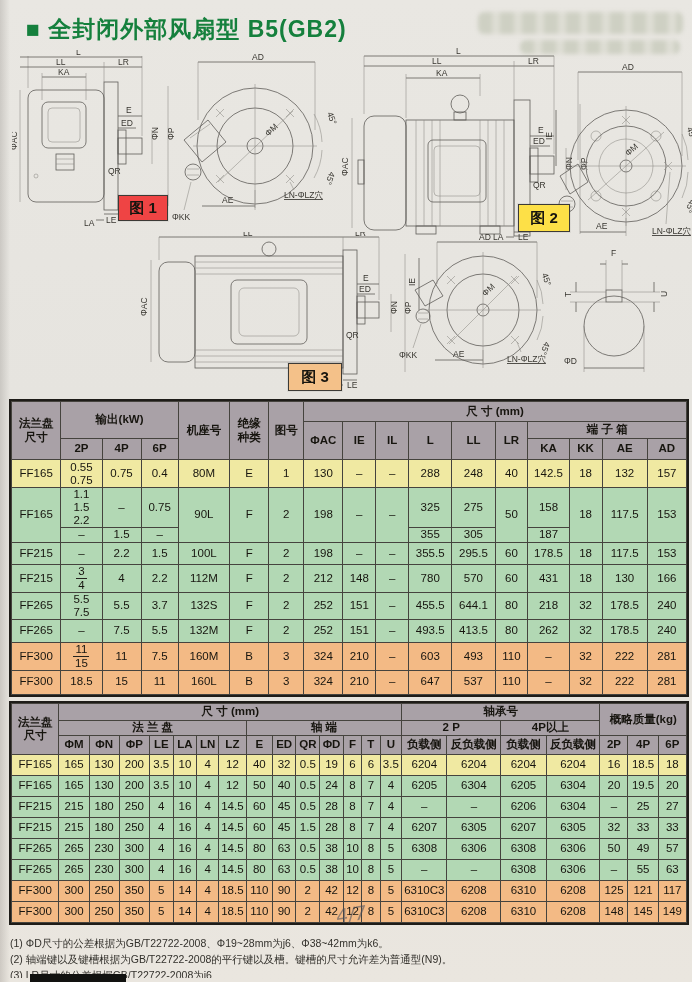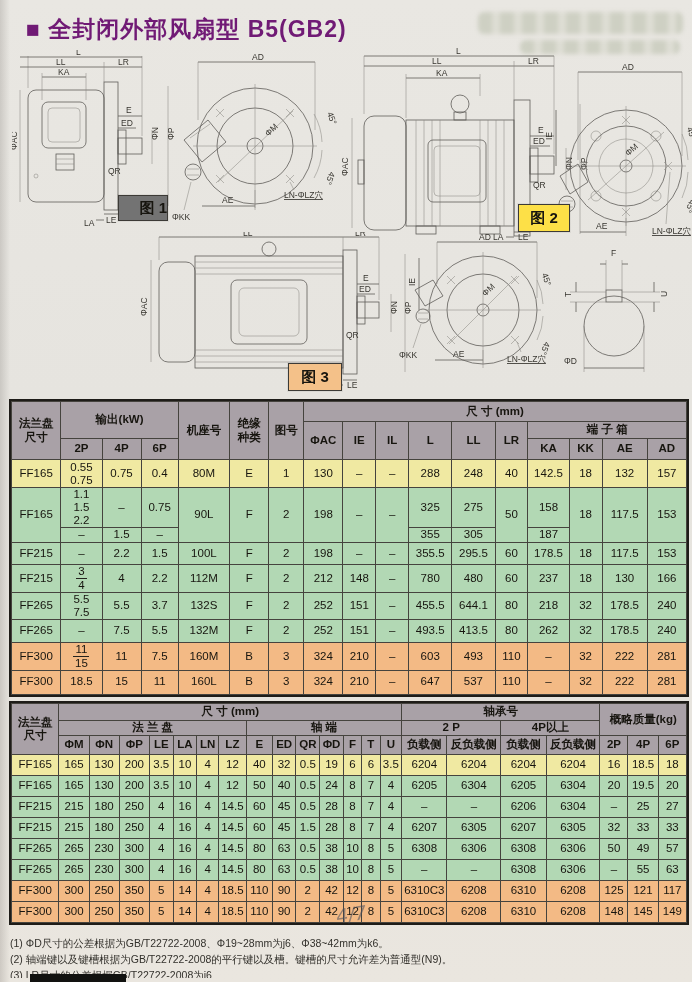--- a/index.html
+++ b/index.html
@@ -6,29 +6,29 @@
   body{
     width:692px;height:982px;position:relative;overflow:hidden;
     background:linear-gradient(180deg,#e9e7e2 0%,#e6e4df 40%,#e7e4de 75%,#eae6df 100%);
     font-family:"Liberation Sans","DejaVu Sans",sans-serif;color:#17150f;
   }
   .shade-left{position:absolute;left:0;top:0;width:10px;height:982px;
     background:linear-gradient(90deg,rgba(120,115,110,.25),rgba(120,115,110,0));}
   .bleed{position:absolute;border-radius:6px;filter:blur(2px);opacity:.33;
     background:repeating-linear-gradient(90deg,#9aa487 0 14px,#c9ccba 14px 22px);}
   .page-title{position:absolute;left:26px;top:14px;font-size:23px;font-weight:800;
-    letter-spacing:1px;color:#701a75;}
+    letter-spacing:1px;color:#15803d;}
   
   .dwg{position:absolute;}
   .dwg .ln{stroke:#5f5d59;stroke-width:.8;fill:none;}
   .dwg .thin{stroke:#8c8a85;stroke-width:.55;fill:none;}
   .dwg text{font-family:"Liberation Sans",sans-serif;font-size:8.5px;fill:#37352f;stroke:none;}
   .figlab{position:absolute;border:1px solid #3c3a36;font-weight:700;font-size:15px;
     text-align:center;box-shadow:0 0 0 1px rgba(0,0,0,.05);}
-  .figlab.y{background:#737373;text-align:right;}
+  .figlab.y{background:#ef4444;}
   .figlab.g{background:#fde047;}
   .figlab.o{background:#f4c189;}
   
   .t{border-collapse:collapse;table-layout:fixed;width:100%;
     font-family:"Liberation Sans","DejaVu Sans",sans-serif;}
   .t th,.t td{border:1px solid #45433e;text-align:center;vertical-align:middle;
     padding:0;overflow:hidden;font-size:11.5px;line-height:1.15;}
   .t th{background:#a9a1a7;font-weight:700;white-space:pre-line;font-size:11.5px;}
   .twrap{position:absolute;left:9px;width:676px;border:2px solid #1e1c18;}
   tr.y td{background:#f0e9a2;}
@@ -470,23 +470,23 @@
             </span></td>
       <td>4</td>
       <td>2.2</td>
       <td>112M</td>
       <td>F</td>
       <td>2</td>
       <td>212</td>
       <td>148</td>
       <td>–</td>
       <td>780</td>
-      <td>480</td>
+      <td>570</td>
       <td>60</td>
-      <td>237</td>
+      <td>431</td>
       <td>18</td>
       <td>130</td>
       <td>166</td>
     </tr>
     <tr class="g" style="height:27px">
       <td>FF265</td>
       <td><span class="stk">
               <span>5.5</span>
               <span>7.5</span>
             </span></td>

